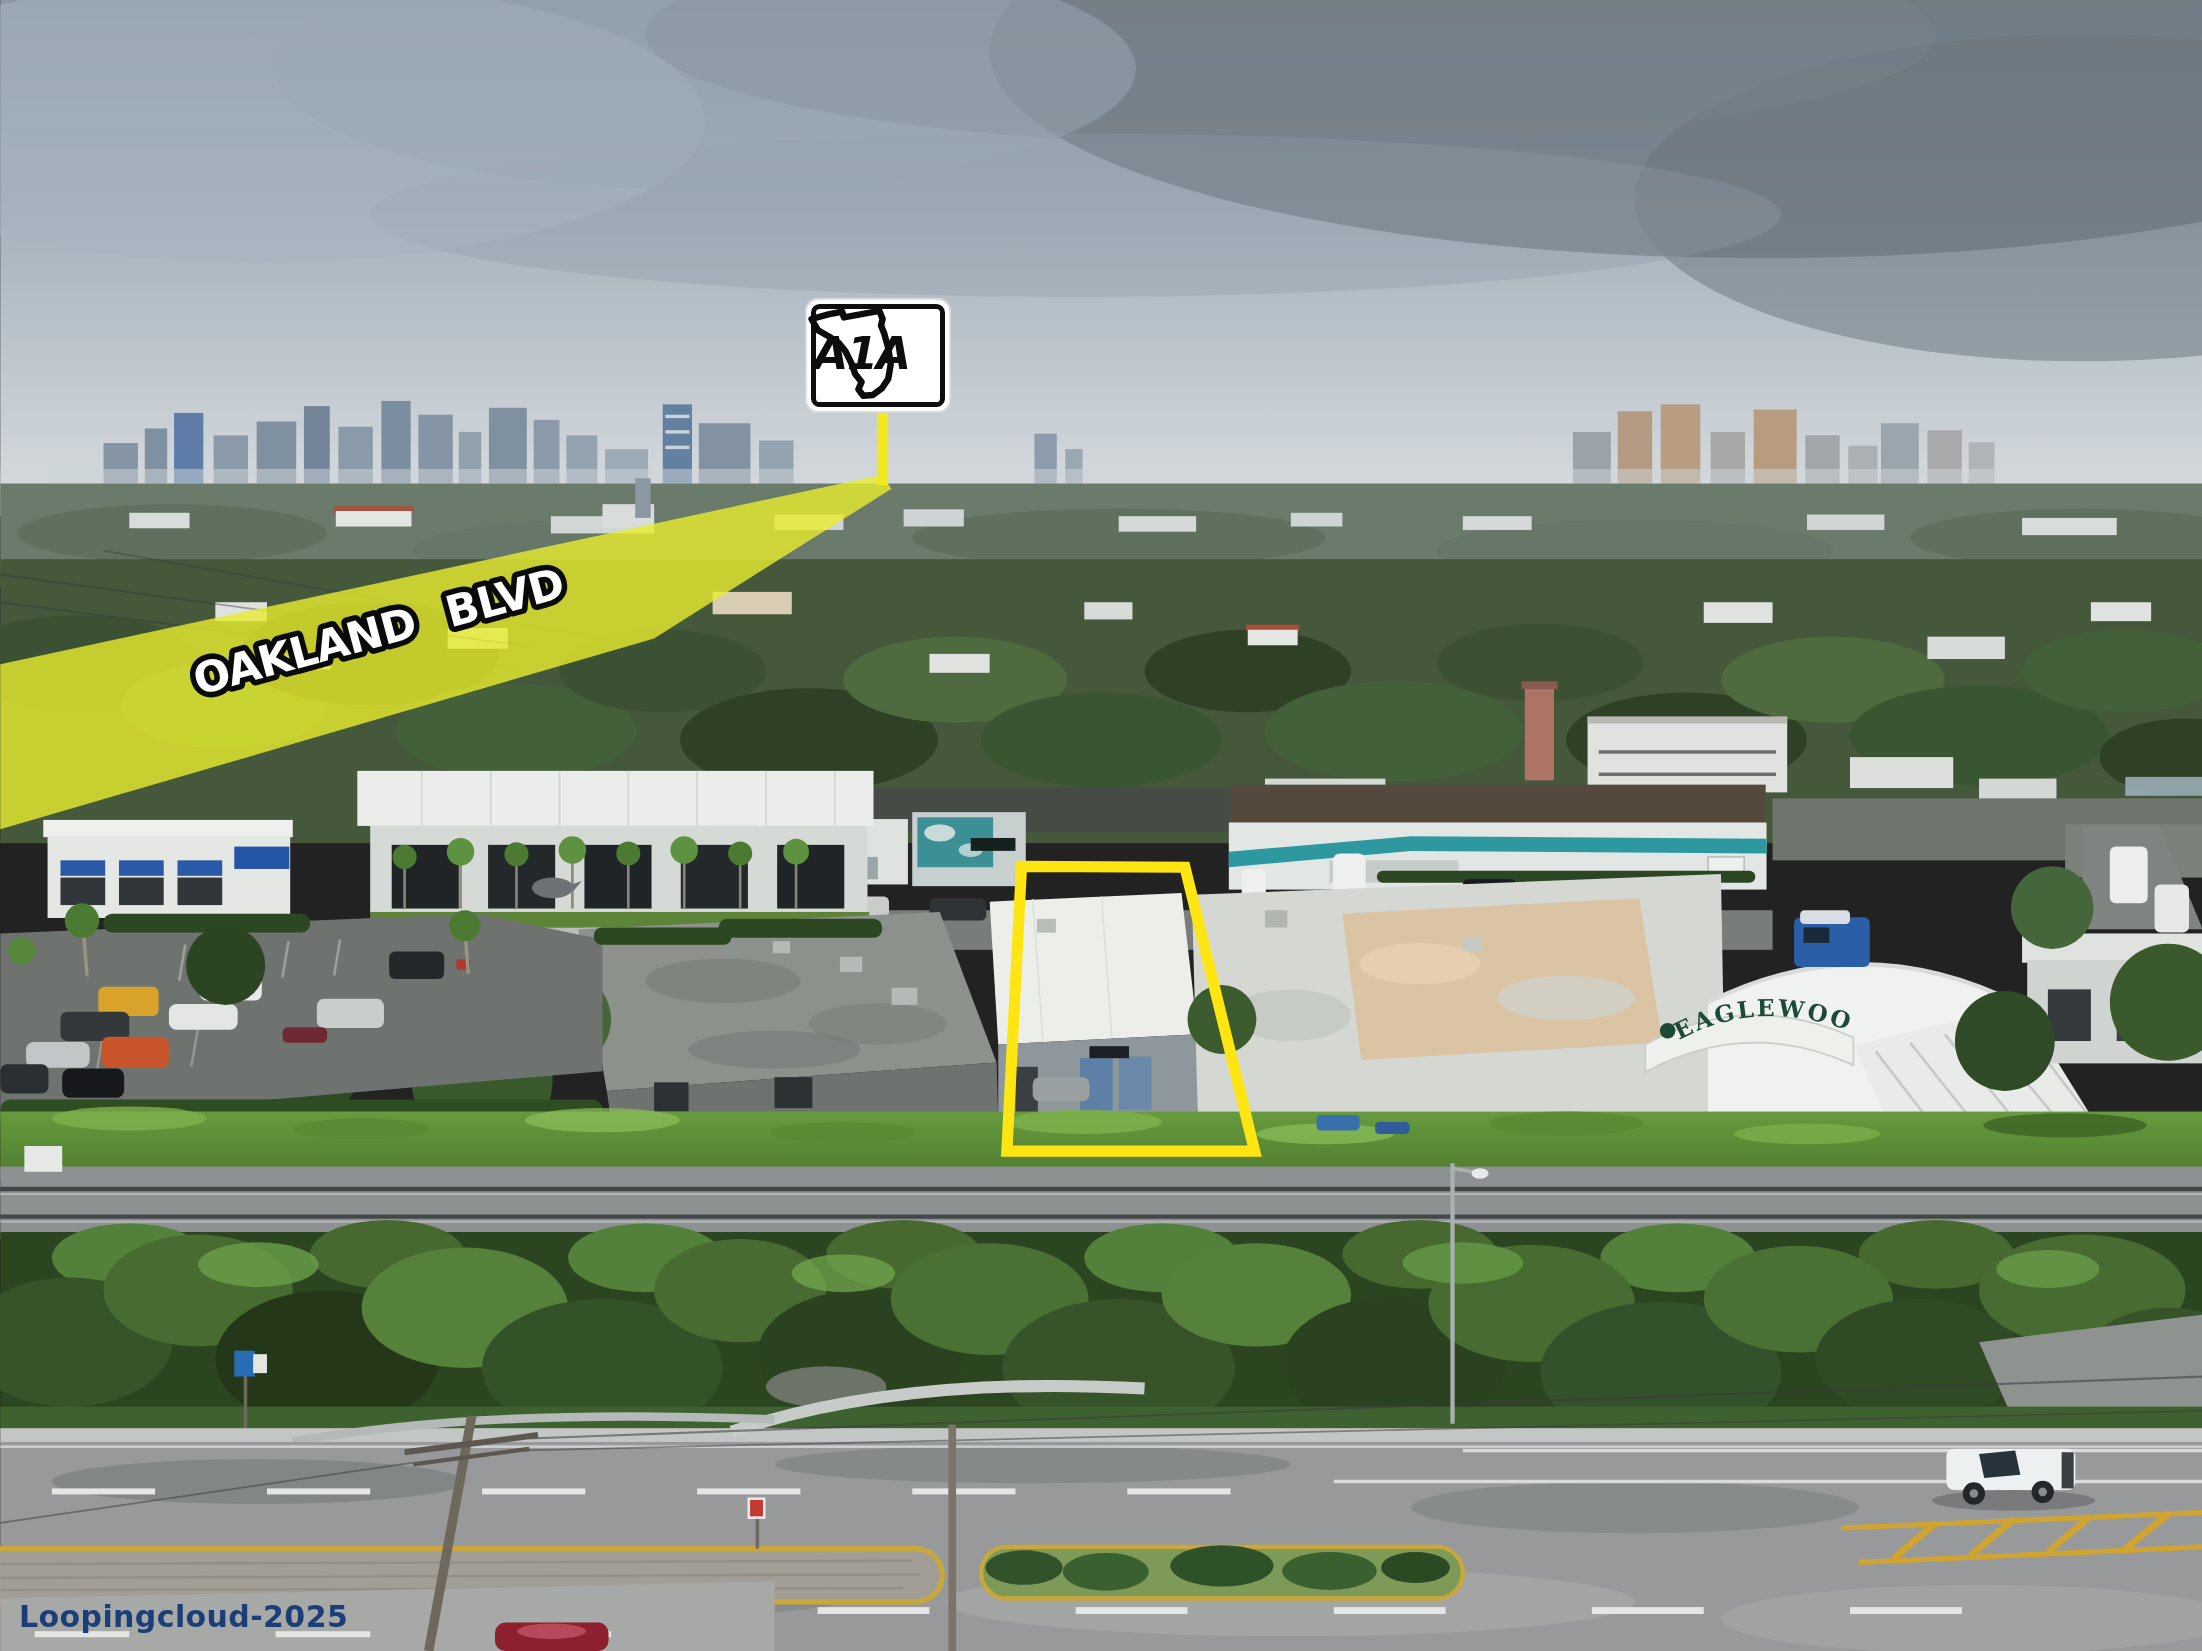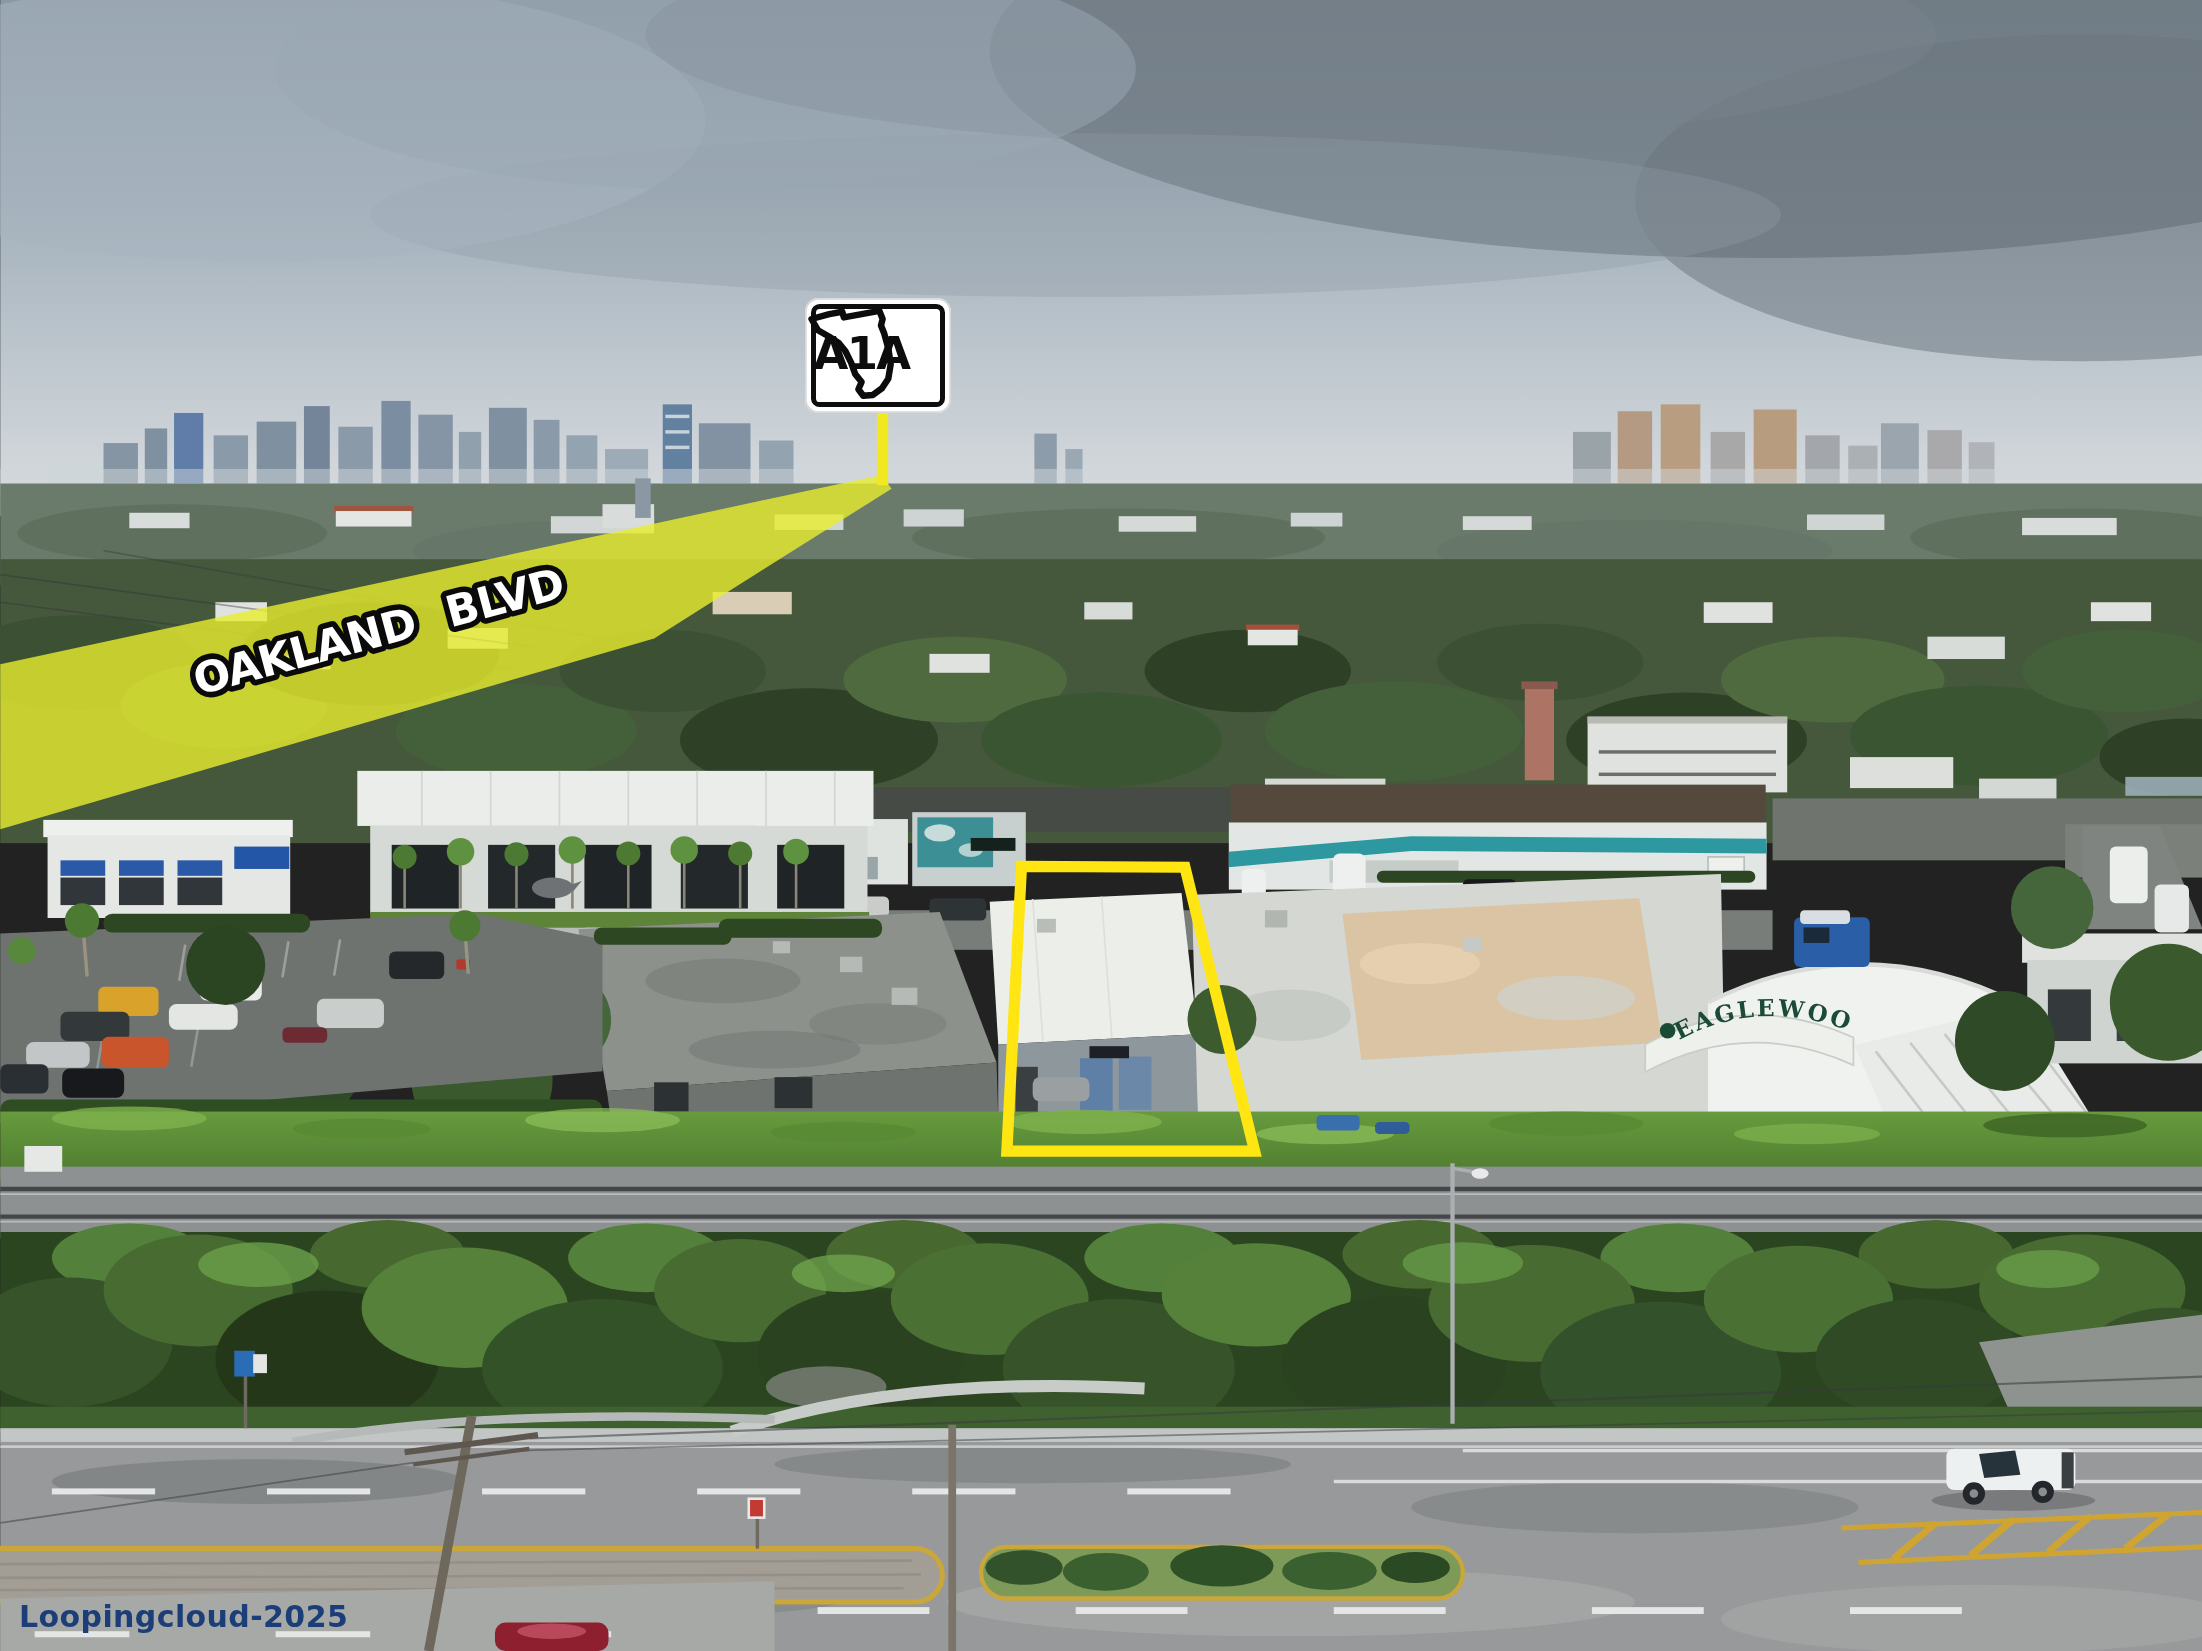--- a/index.html
+++ b/index.html
@@ -6,21 +6,21 @@
   .stage{position:relative;width:2203px;height:1651px;overflow:hidden;
          font-family:"DejaVu Sans","Liberation Sans",sans-serif;}
   .stage svg{position:absolute;left:0;top:0;display:block;}
   .overlay{position:absolute;left:0;top:0;pointer-events:none;}
   
   .a1a-sign{position:absolute;left:805px;top:298px;width:146px;height:115px;
             background:#ffffff;border-radius:13.8px;box-shadow:0 0 0 1.7px #d8d8d8 inset;}
   .a1a-inner{position:absolute;left:6px;top:6px;right:6px;bottom:6px;
              border:5.2px solid #0e0e0e;border-radius:8.6px;background:#fff;}
   .a1a-text{position:absolute;left:8.6px;top:29px;font-size:45px;font-weight:bold;
-            color:#0d0d0d;letter-spacing:-1.7px;font-family:"DejaVu Sans",sans-serif;}
+            color:#0d0d0d;letter-spacing:-1.7px;font-family:"DejaVu Sans",sans-serif;font-style:italic;}
   .a1a-florida{position:absolute;right:5.2px;top:5.2px;}
   
   .watermark{position:absolute;left:19px;top:1599px;font-size:30px;font-weight:bold;
              color:#1c3e78;letter-spacing:0.4px;font-family:"DejaVu Sans",sans-serif;}
 </style>
 </head>
 <body>
 
 <div class="stage">
 

